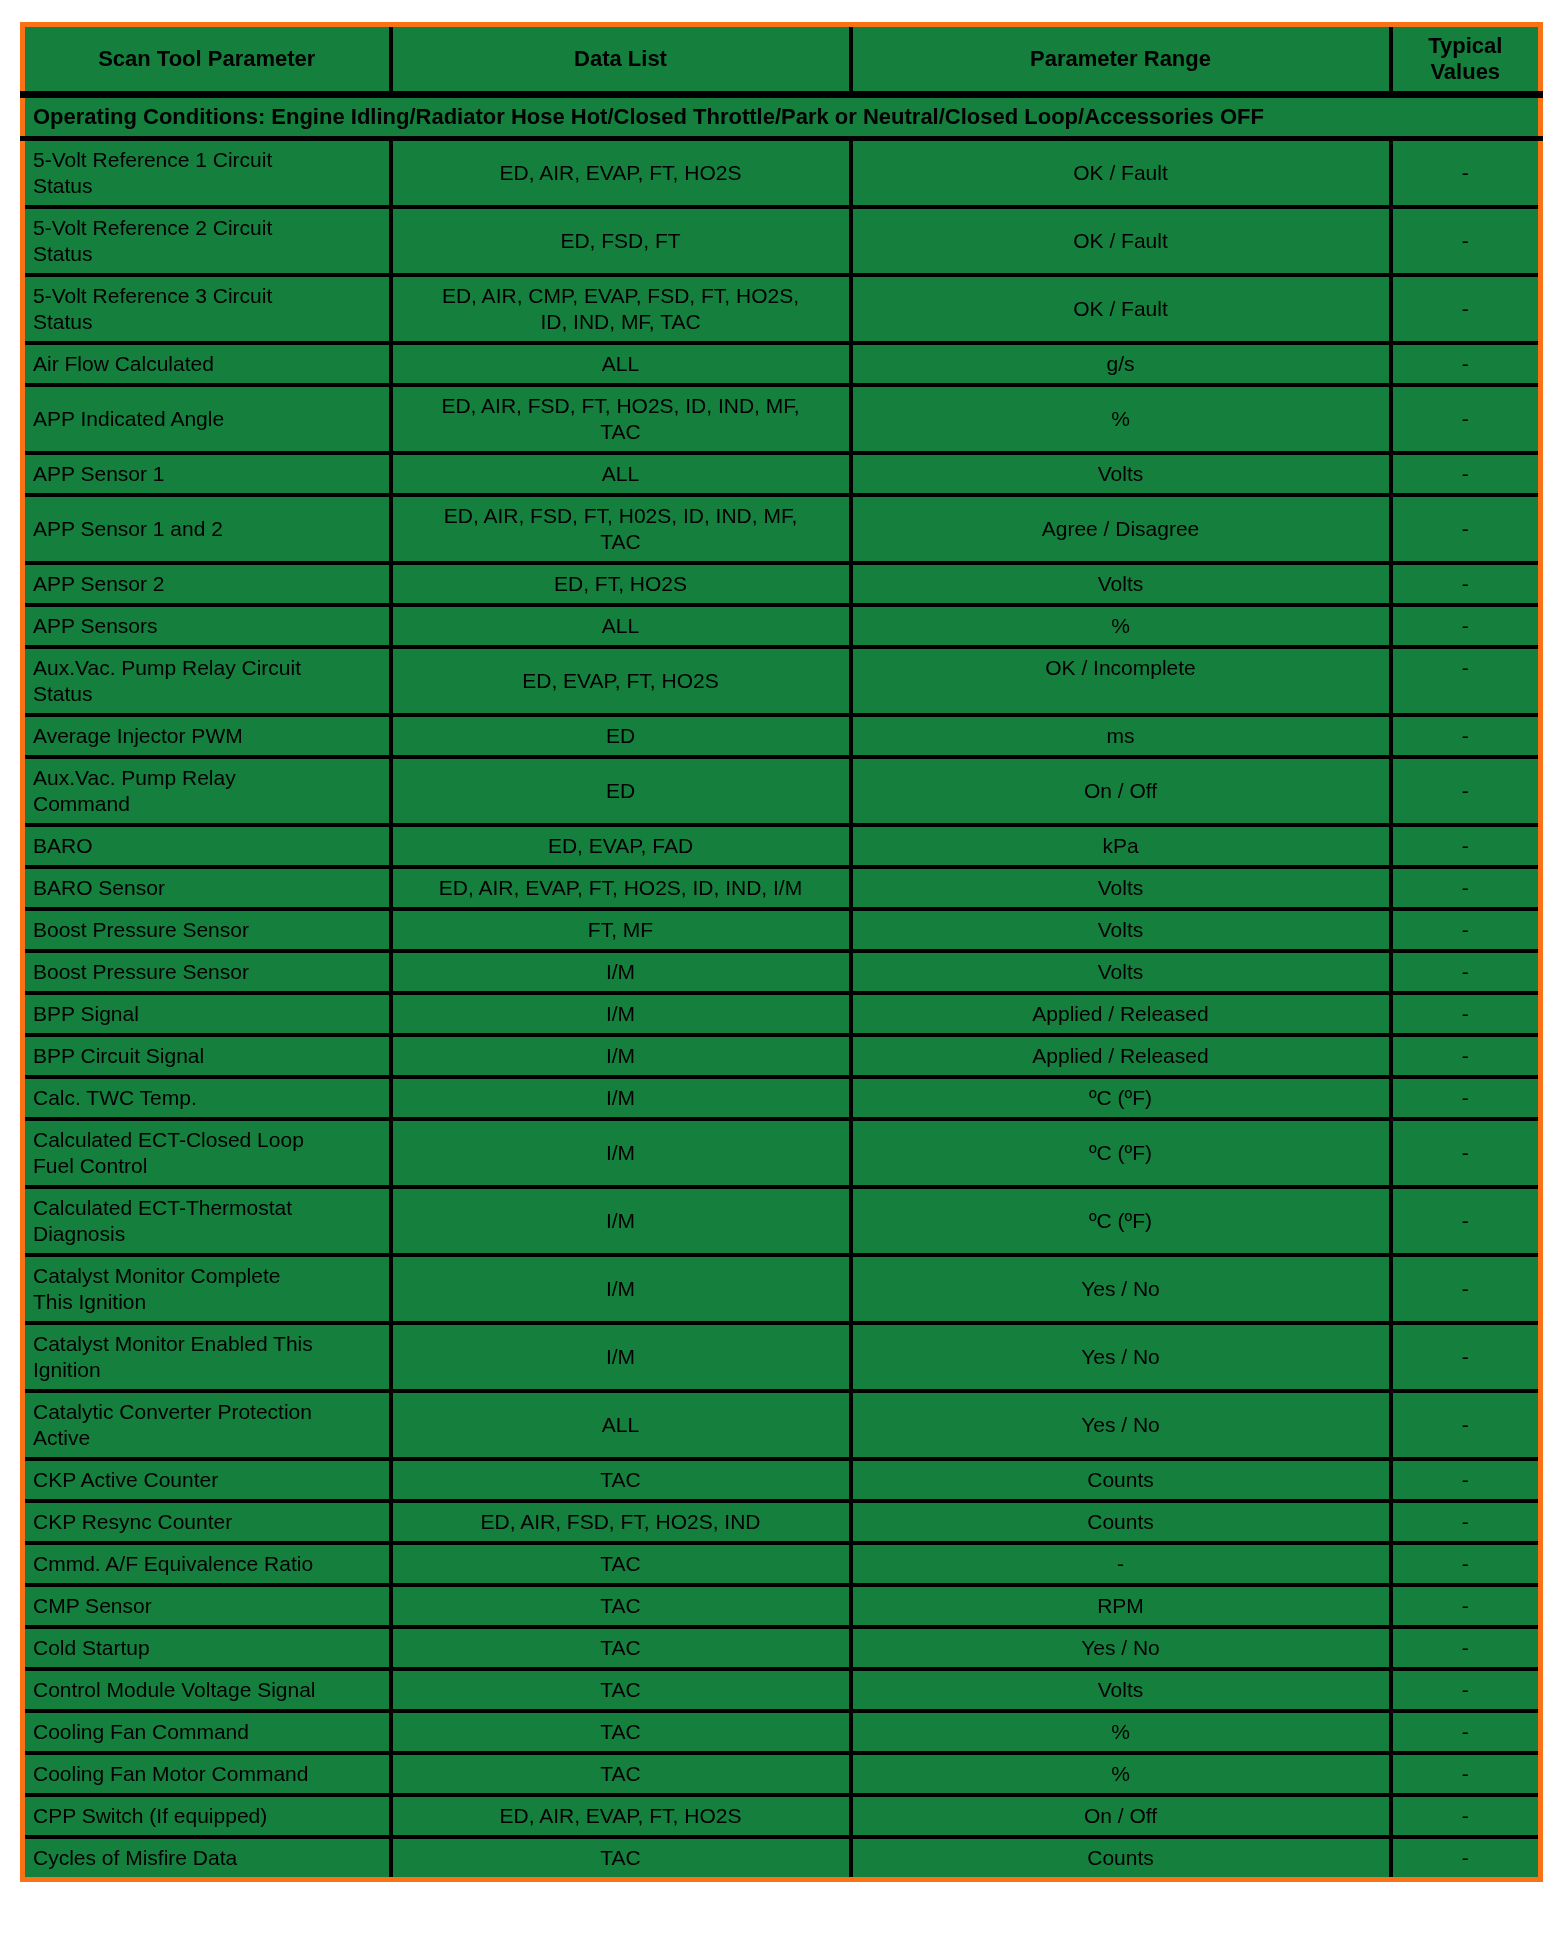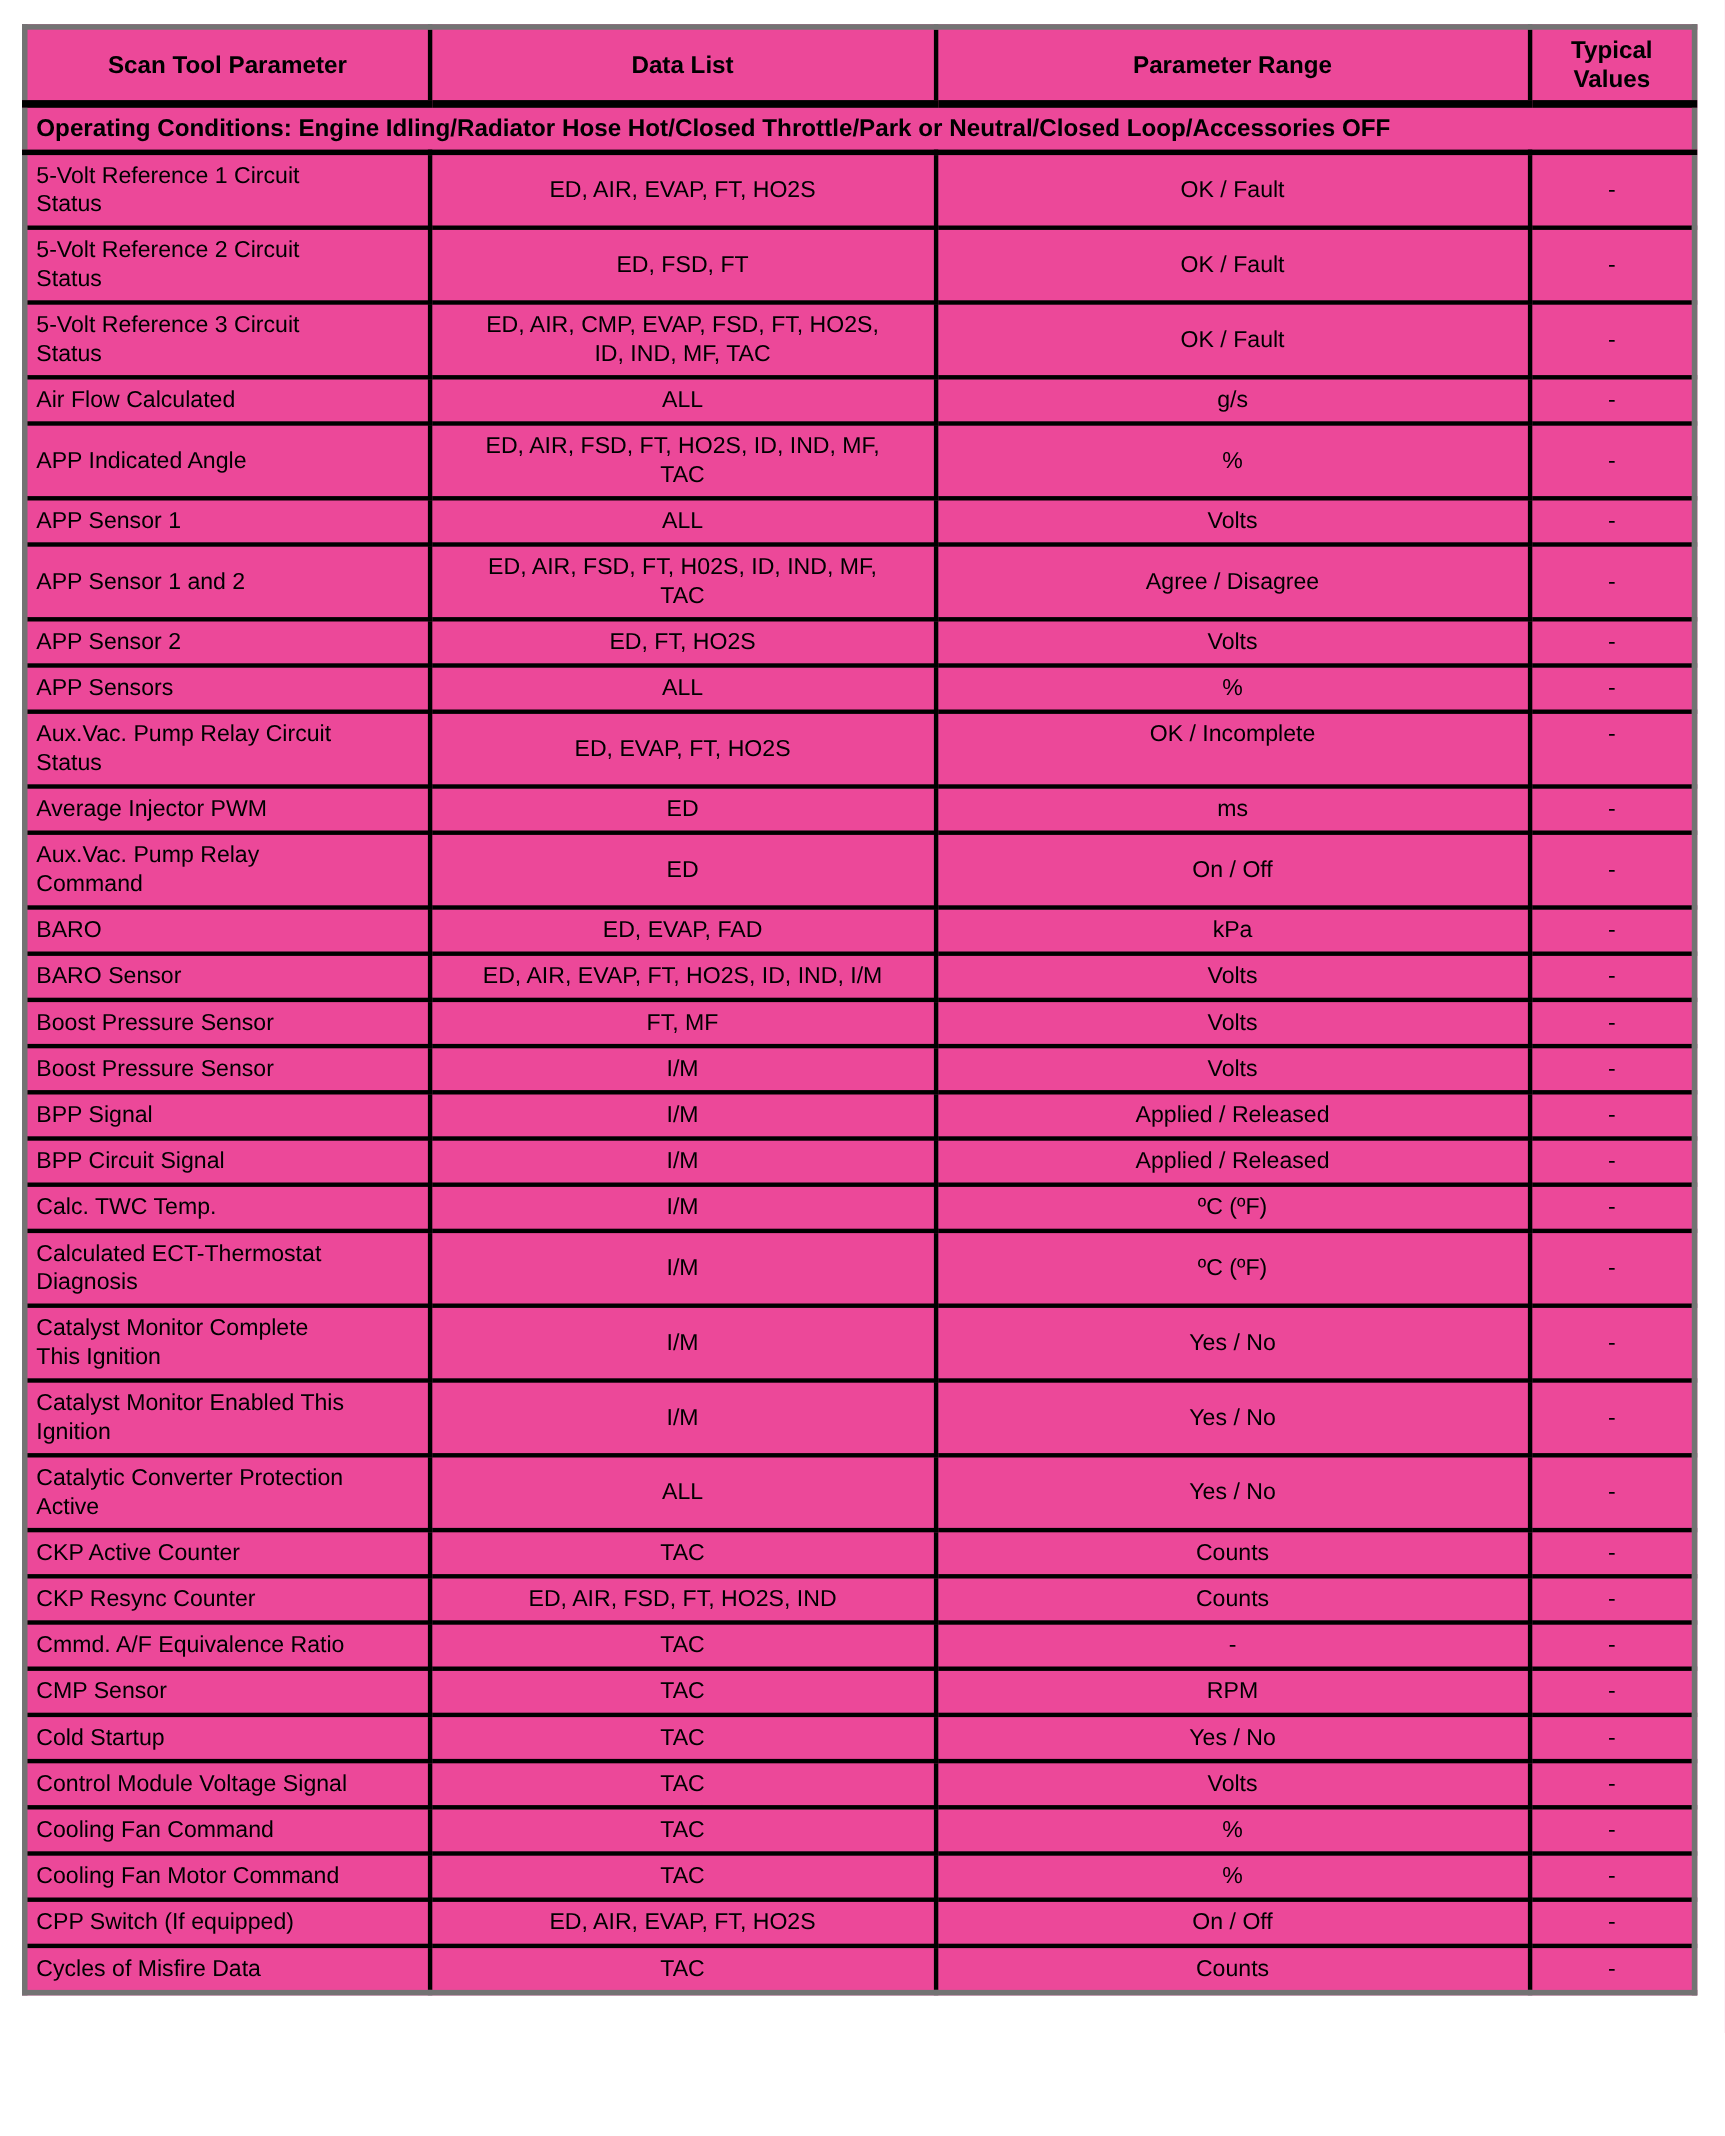--- a/index.html
+++ b/index.html
@@ -14,22 +14,22 @@
     width: 1568px;
     min-height: 1942px;
     box-sizing: border-box;
     padding: 22px 30px 25px 20px;
     background: #ffffff;
   }
   table.scan-table {
     border-collapse: collapse;
     table-layout: fixed;
     width: 1518px;
-    border: 5px solid #737373;
-    background: #ec4899;
+    border: 5px solid #f97316;
+    background: #15803d;
   }
   col.c1 { width: 368px; }
   col.c2 { width: 460px; }
   col.c3 { width: 540px; }
   col.c4 { width: 150px; }
   th, td {
     border: 4px solid #000000;
     vertical-align: middle;
     font-size: 21px;
     line-height: 26px;
@@ -194,20 +194,26 @@
           <td class="center range">Applied / Released</td>
           <td class="center typical">-</td>
         </tr>
         <tr>
           <td class="param">Calc. TWC Temp.</td>
           <td class="center">I/M</td>
           <td class="center range">ºC (ºF)</td>
           <td class="center typical">-</td>
         </tr>
         <tr>
+          <td class="param">Calculated ECT-Closed Loop Fuel Control</td>
+          <td class="center">I/M</td>
+          <td class="center range">ºC (ºF)</td>
+          <td class="center typical">-</td>
+        </tr>
+        <tr>
           <td class="param">Calculated ECT-Thermostat Diagnosis</td>
           <td class="center">I/M</td>
           <td class="center range">ºC (ºF)</td>
           <td class="center typical">-</td>
         </tr>
         <tr>
           <td class="param">Catalyst Monitor Complete This Ignition</td>
           <td class="center">I/M</td>
           <td class="center range">Yes / No</td>
           <td class="center typical">-</td>

